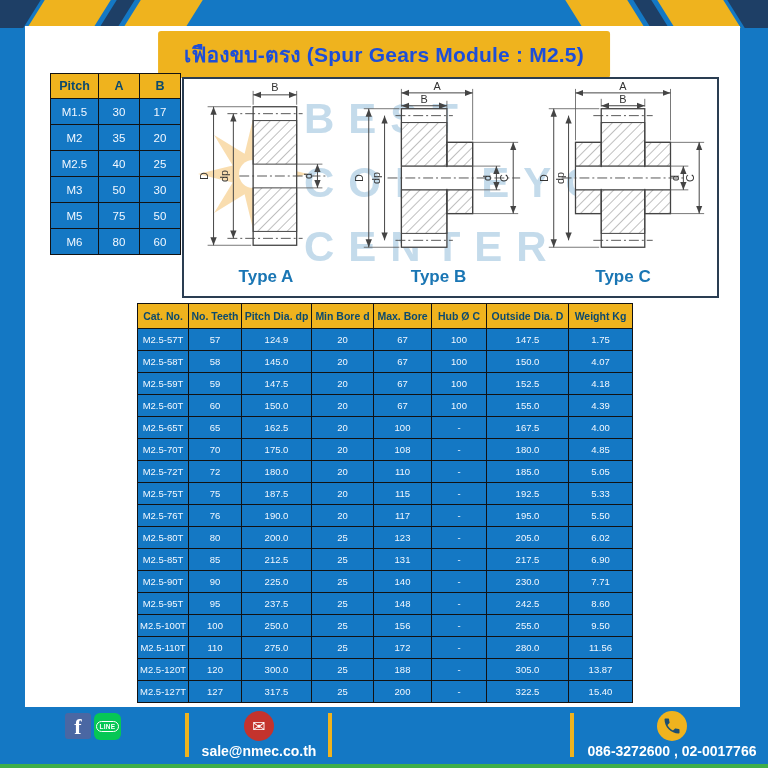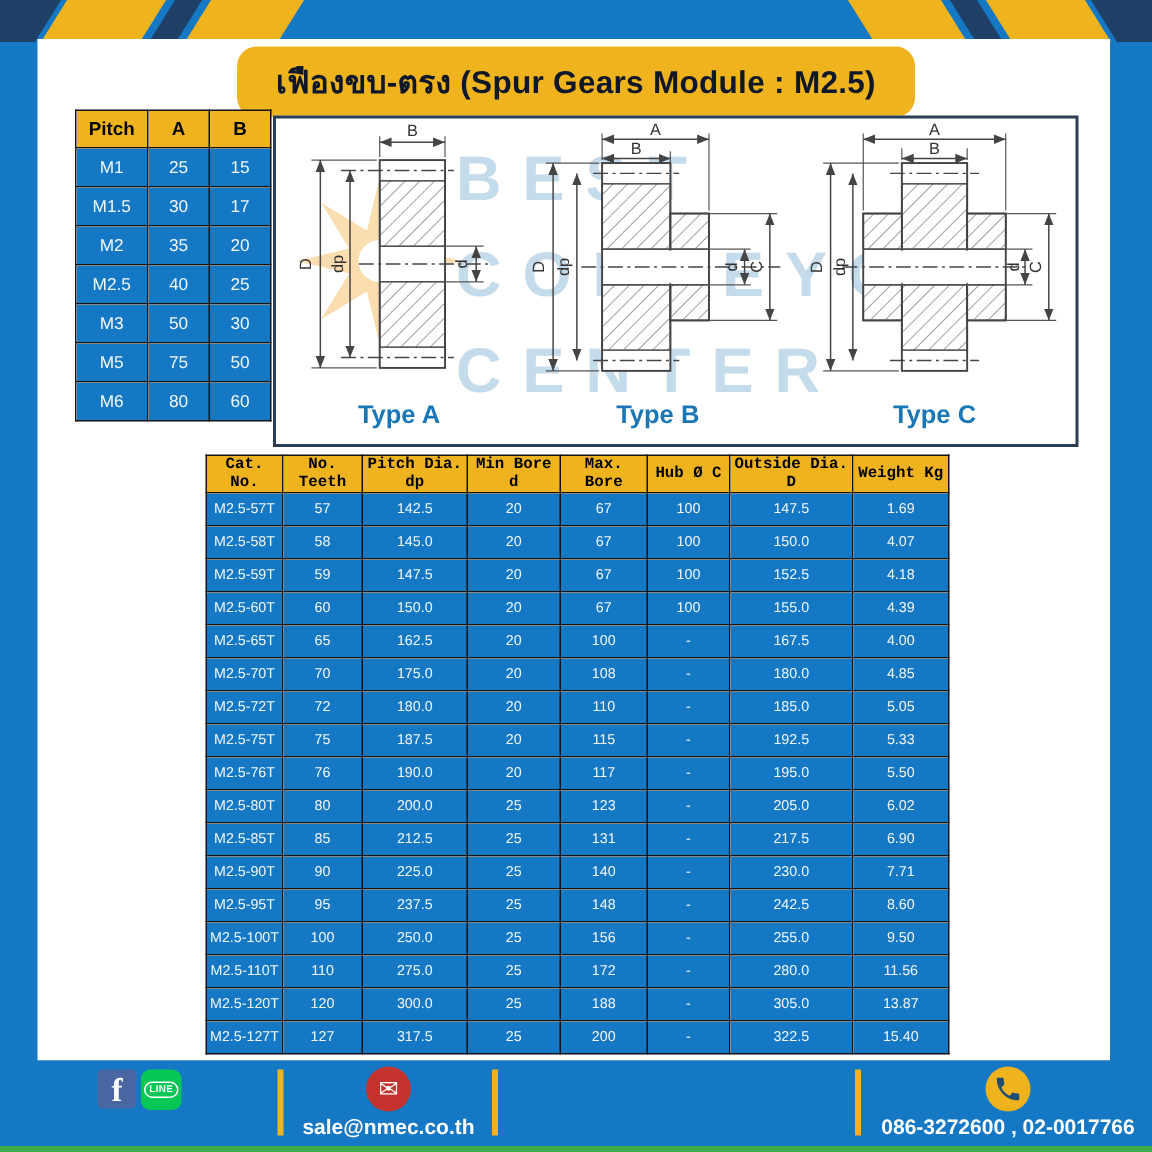--- a/index.html
+++ b/index.html
@@ -16,35 +16,35 @@
   .stripe{position:absolute;top:-6px;height:40px;}
   .stripes.left .stripe{transform:skewX(-32deg);}
   .stripes.right .stripe{transform:skewX(32deg);}
   .stripe.yellow{background:#efb31e;}
   .stripe.navy{background:#1e3f66;}
   
   .sheet{position:absolute;left:25px;top:26px;width:715px;height:681px;background:#ffffff;}
   
   .title-box{
     position:absolute;top:31px;left:50%;transform:translateX(-50%);
-    background:#efb31e;color:#0f172a;font-weight:bold;font-size:21px;
-    padding:7px 26px;border-radius:13px;white-space:nowrap;letter-spacing:.2px;
+    background:#efb31e;color:#1d4ed8;font-weight:bold;font-size:21px;
+    padding:7px 26px;border-radius:3px;white-space:nowrap;letter-spacing:.2px;
   }
   
   table{border-collapse:collapse;table-layout:fixed;}
   th,td{border:1.6px solid #121212;text-align:center;vertical-align:middle;overflow:hidden;}
-  th{background:#efb31e;color:#000000;font-weight:bold;}
+  th{background:#efb31e;color:#0c4a6e;font-weight:bold;}
   td{background:#1478c4;color:#f2f8ff;}
   
   .pitch-table{position:absolute;left:50px;top:73px;width:130px;}
   .pitch-table th{height:22px;font-size:12.5px;}
   .pitch-table td{height:23px;font-size:11.5px;}
   
   .spec-table{position:absolute;left:137px;top:303px;width:495px;}
-  .spec-table th{height:24px;font-size:10.5px;padding:0 1px;font-family:Liberation Mono, monospace;}
+  .spec-table th{height:24px;font-size:10.5px;padding:0 1px;}
   .spec-table td{height:19px;font-size:9.5px;}
   
   .panel{
     position:absolute;left:182px;top:77px;width:533px;height:217px;
     border:2px solid #2a3d52;background:#fff;overflow:hidden;
   }
   .panel-inner{position:relative;width:100%;height:100%;display:flex;justify-content:space-between;padding:0 6px;box-sizing:border-box;}
   .fig{position:relative;z-index:1;display:flex;flex-direction:column;align-items:center;justify-content:flex-start;padding-top:2px;}
   .fig-label{font-size:17px;font-weight:bold;color:#1a76b4;margin-top:-4px;}
   .wm{
@@ -104,25 +104,20 @@
       <col style="width:41px">
     </colgroup>
   <thead>
       <tr>
         <th>Pitch</th>
         <th>A</th>
         <th>B</th>
       </tr>
     </thead>
   <tbody>
-      <tr>
-        <td>M1</td>
-        <td>25</td>
-        <td>15</td>
-      </tr>
       <tr>
         <td>M1.5</td>
         <td>30</td>
         <td>17</td>
       </tr>
       <tr>
         <td>M2</td>
         <td>35</td>
         <td>20</td>
       </tr>
@@ -316,26 +311,26 @@
         <th>Max. Bore</th>
         <th>Hub Ø C</th>
         <th>Outside Dia. D</th>
         <th>Weight Kg</th>
       </tr>
     </thead>
   <tbody>
       <tr>
         <td>M2.5-57T</td>
         <td>57</td>
-        <td>142.5</td>
+        <td>124.9</td>
         <td>20</td>
         <td>67</td>
         <td>100</td>
         <td>147.5</td>
-        <td>1.69</td>
+        <td>1.75</td>
       </tr>
       <tr>
         <td>M2.5-58T</td>
         <td>58</td>
         <td>145.0</td>
         <td>20</td>
         <td>67</td>
         <td>100</td>
         <td>150.0</td>
         <td>4.07</td>

